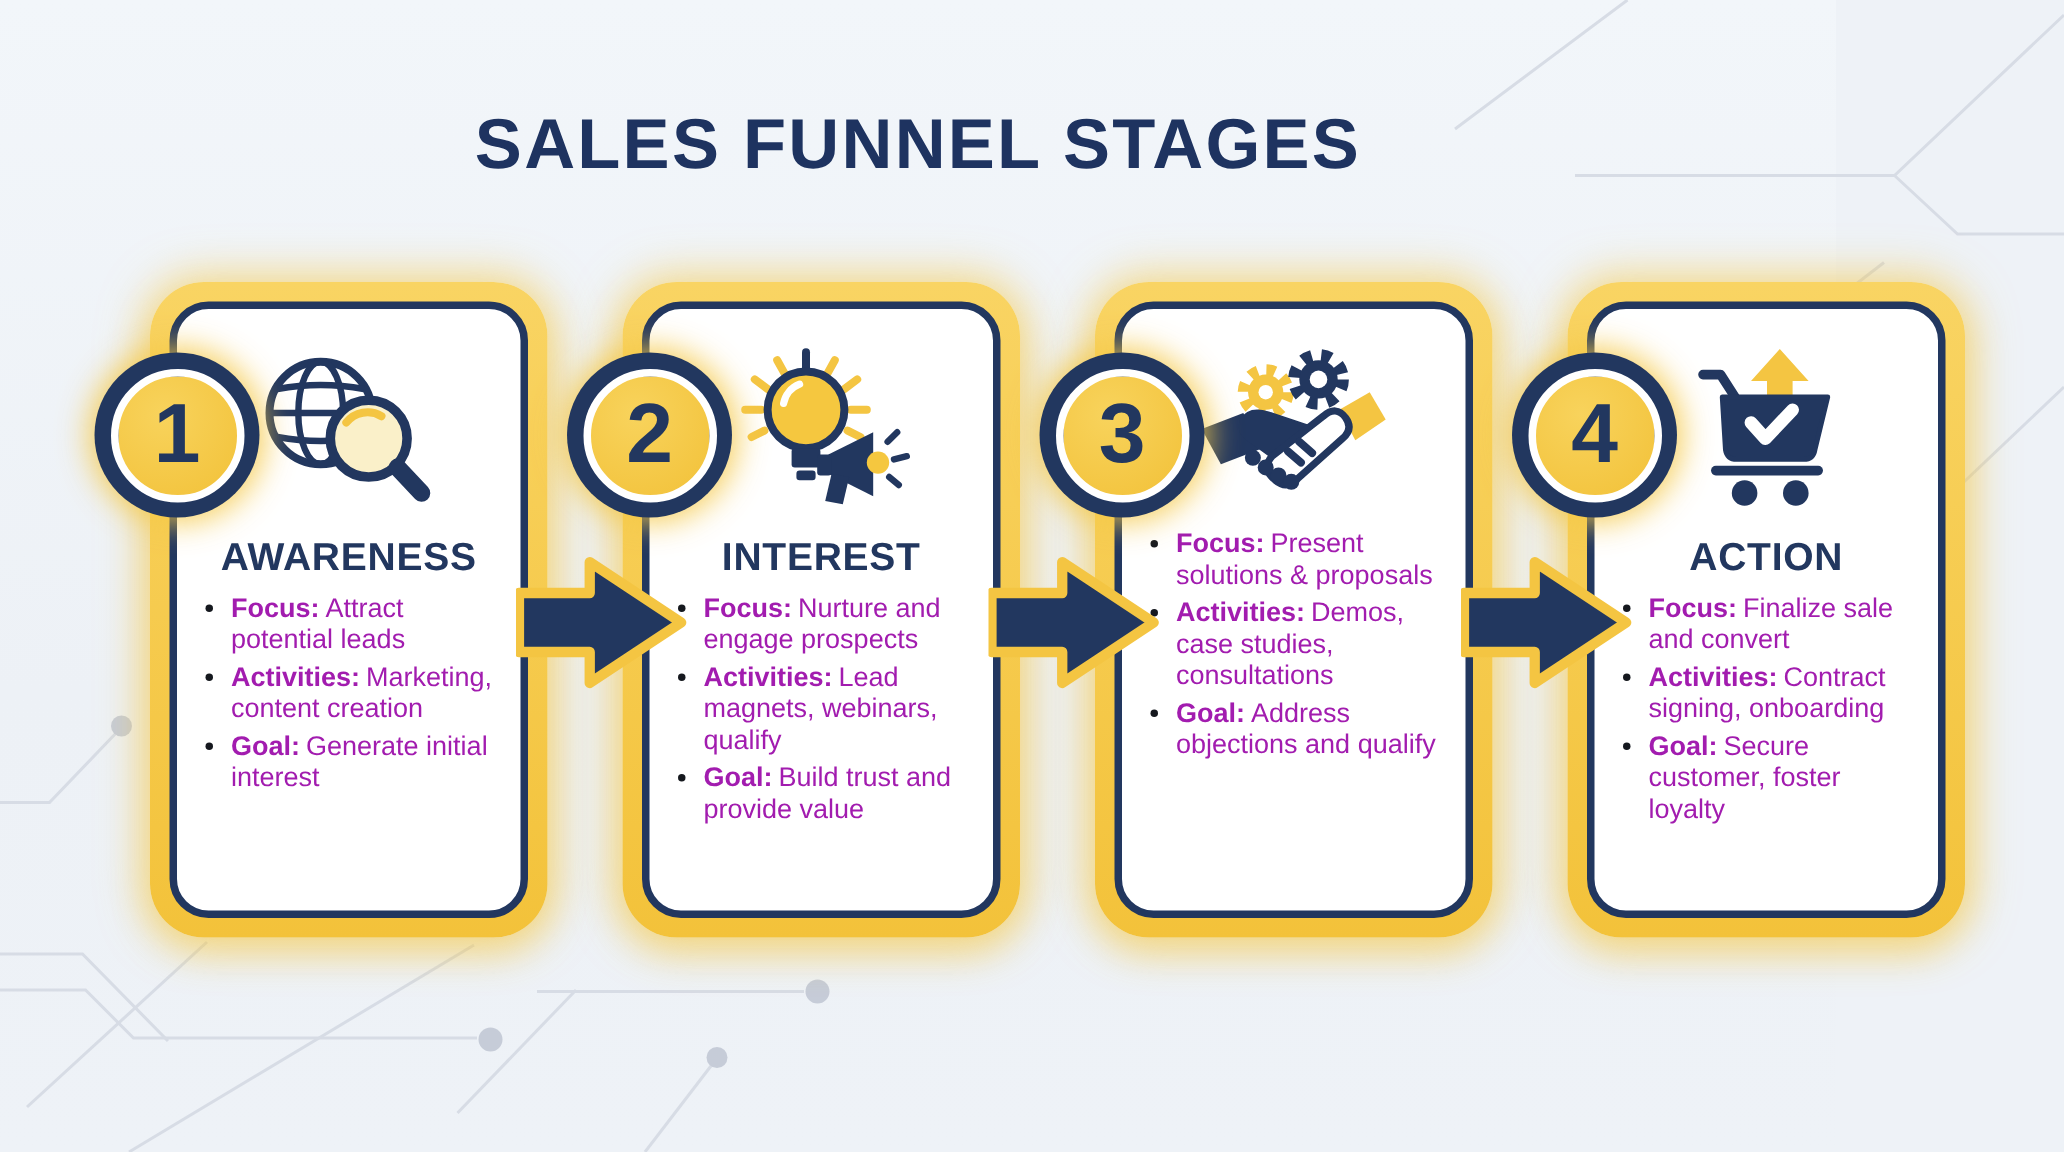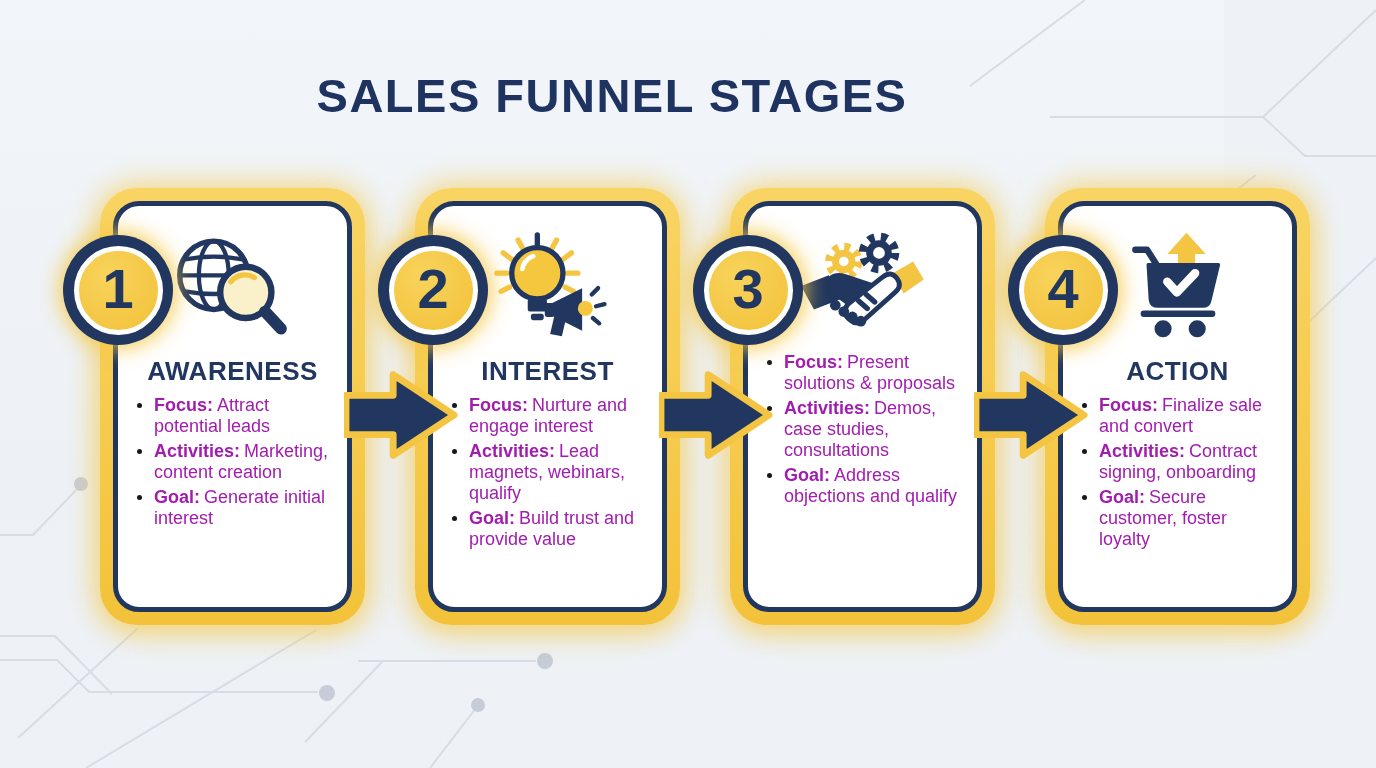--- a/index.html
+++ b/index.html
@@ -171,21 +171,21 @@
           <circle cx="95" cy="71" r="7" fill="#f5c73f"></circle>
           <g stroke="#22375f" stroke-width="4" stroke-linecap="round">
             <line x1="101" y1="58" x2="107" y2="52"></line>
             <line x1="105" y1="69" x2="113" y2="67"></line>
             <line x1="102" y1="80" x2="108" y2="85"></line>
           </g>
         </svg>
       </div>
       <h2>INTEREST</h2>
       <ul>
-        <li><b>Focus:</b><span>Nurture and engage interest</span></li>
+        <li><b>Focus:</b><span>Nurture and engage prospects</span></li>
         <li><b>Activities:</b><span>Lead magnets, webinars, qualify</span></li>
         <li><b>Goal:</b><span>Build trust and provide value</span></li>
       </ul>
     </div>
   </div>
 
   <div class="card-wrap c3">
     <div class="badge">
       <div class="badge-inner">
           <span class="badge-num">3</span>

